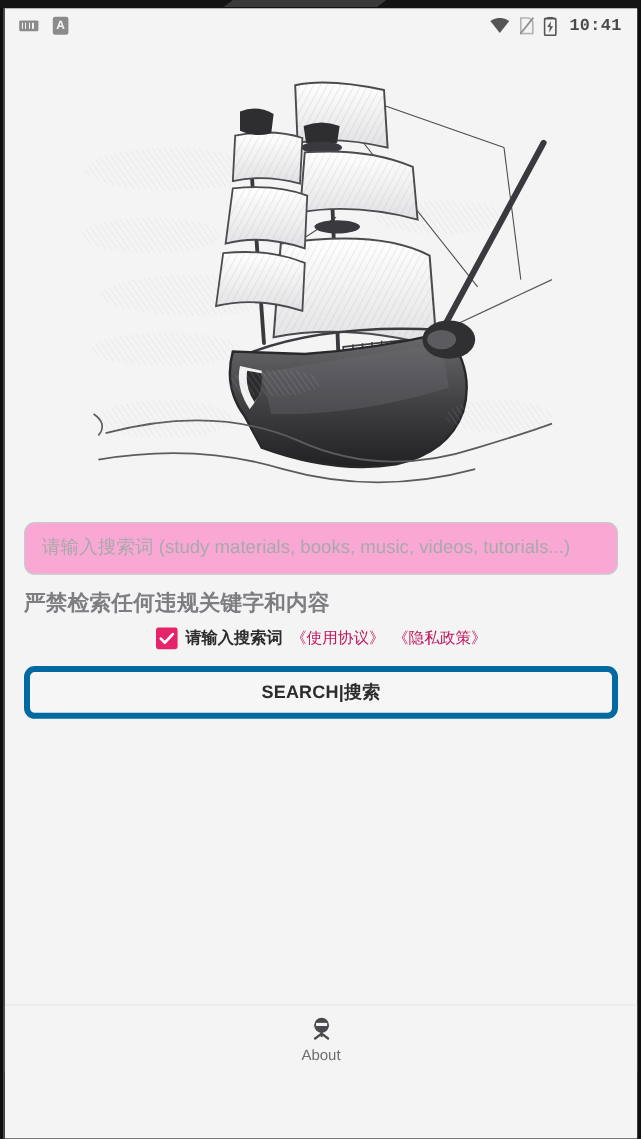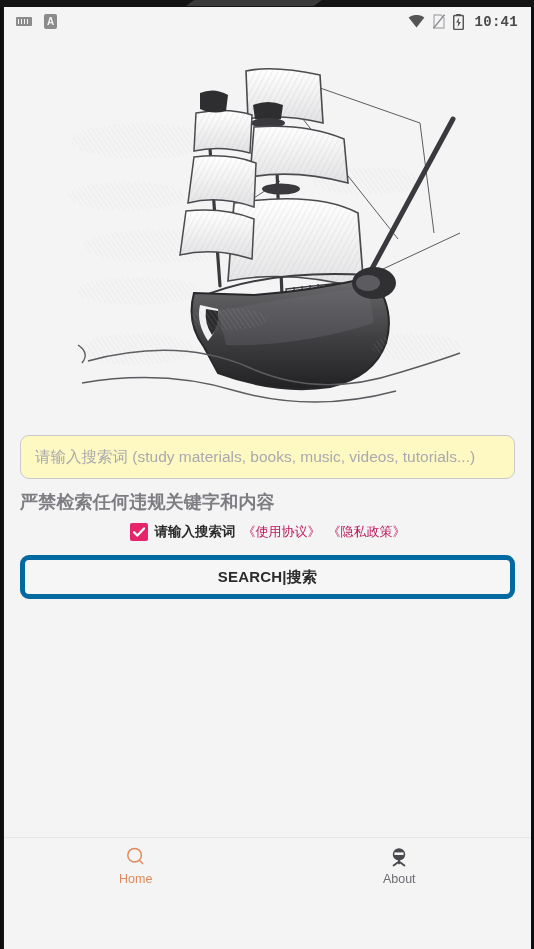--- a/index.html
+++ b/index.html
@@ -128,21 +128,21 @@
     width: 100%;
     padding: 0 16px;
     margin-top: 14px;
   }
 
   .search-field {
     width: 100%;
     height: 44px;
     border: 1px solid #c9c9cc;
     border-radius: 9px;
-    background: #fef9c3;
+    background: #f9a8d4;
     padding: 0 14px;
     font-size: 15.5px;
     color: #3c3c3c;
     font-family: "Liberation Sans", "DejaVu Sans", sans-serif;
     outline: none;
   }
   .search-field::placeholder { color: #a9a9ad; }
 
   .notice {
     margin-top: 11px;
@@ -377,27 +377,20 @@
           <span class="agree-text">请输入搜索词</span>
           <span class="doc-link">《使用协议》</span>
           <span class="doc-link">《隐私政策》</span>
         </div>
 
         <button class="search-button">SEARCH|搜索</button>
       </div>
 
       <div class="bottom-nav">
 
-        <div class="nav-item active">
-          <svg class="nav-icon" viewBox="0 0 24 24">
-            <circle cx="10.6" cy="10.2" r="6.8" fill="none" stroke="#e08a5c" stroke-width="1.5"></circle>
-            <line x1="15.4" y1="15.2" x2="18.6" y2="18.6" stroke="#e08a5c" stroke-width="1.5" stroke-linecap="round"></line>
-          </svg>
-          <span class="nav-label">Home</span>
-        </div>
 
         <div class="nav-item inactive">
           <svg class="nav-icon" viewBox="0 0 24 24">
             <circle cx="12" cy="9.4" r="6.2" fill="#4a4a4e"></circle>
             <rect x="7.4" y="7.4" width="9.2" height="2.6" fill="#f4f4f5"></rect>
             <line x1="12" y1="14.6" x2="12" y2="18.4" stroke="#4a4a4e" stroke-width="1.9" stroke-linecap="round"></line>
             <line x1="12" y1="16.4" x2="6.6" y2="20.4" stroke="#4a4a4e" stroke-width="1.9" stroke-linecap="round"></line>
             <line x1="12" y1="16.4" x2="17.4" y2="20.4" stroke="#4a4a4e" stroke-width="1.9" stroke-linecap="round"></line>
           </svg>
           <span class="nav-label">About</span>

